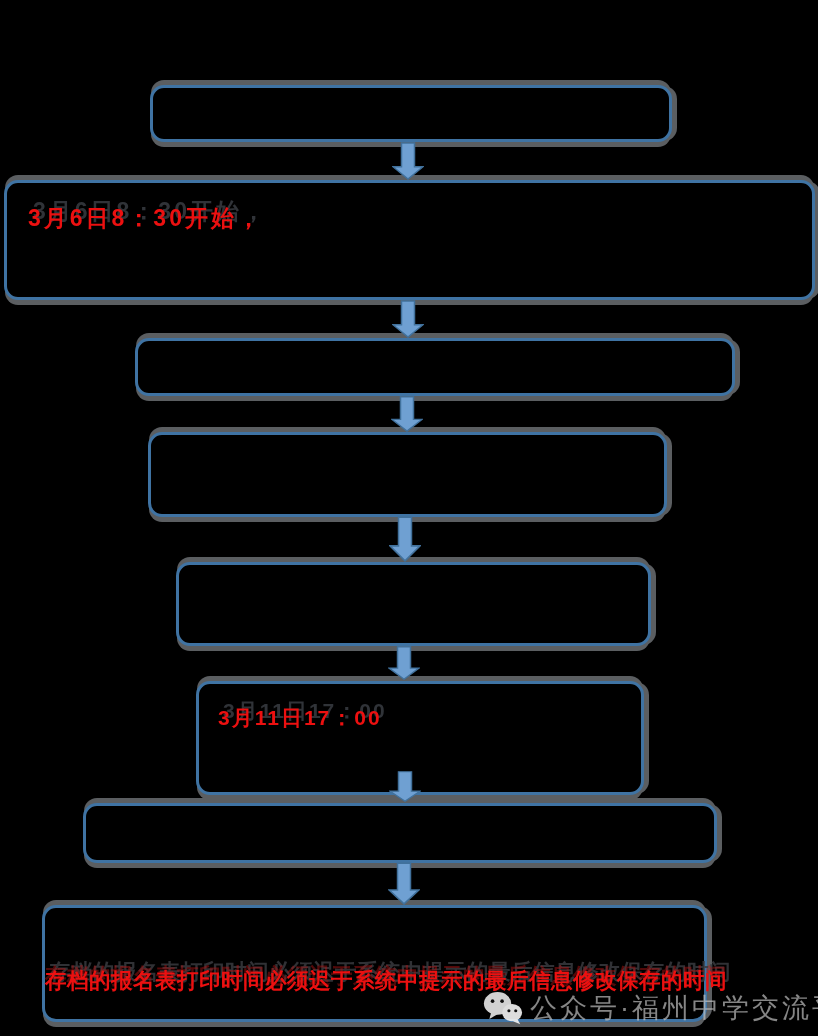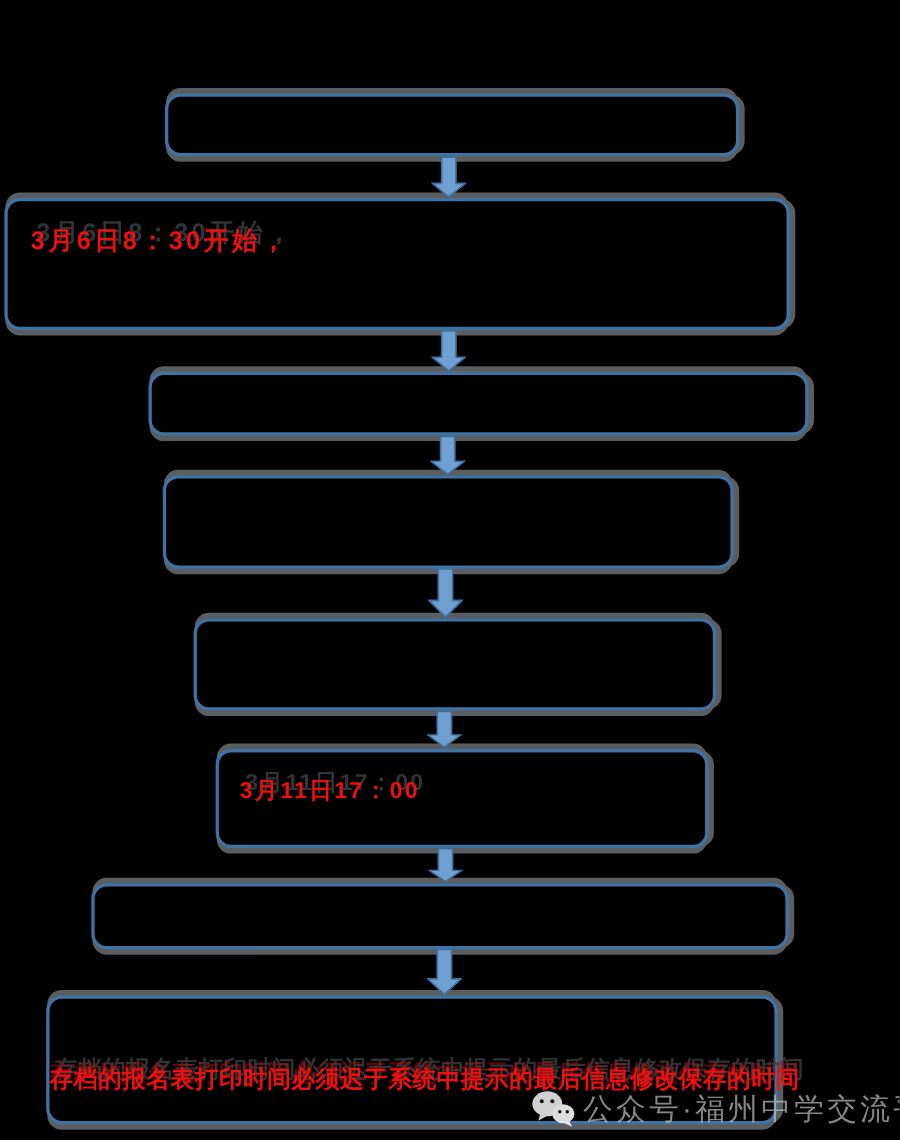--- a/index.html
+++ b/index.html
@@ -13,25 +13,25 @@
   
   .fbox{
     position:absolute;
     border:3px solid #3f73a3;
     border-radius:14px;
     background:#000;
     box-shadow:6px 0 0 -1px #5b5e61, 0 6px 0 -1px #5b5e61, 0 -6px 0 -1px #5b5e61;
     box-sizing:border-box;
   }
   .b1{left:150px;top:85px;width:522px;height:57px;}
-  .b2{left:4px;top:180px;width:714px;height:120px;}
+  .b2{left:4px;top:180px;width:811px;height:120px;}
   .b3{left:135px;top:338px;width:600px;height:58px;}
   .b4{left:148px;top:432px;width:519px;height:85px;}
   .b5{left:176px;top:562px;width:475px;height:84px;}
-  .b6{left:196px;top:681px;width:448px;height:90px;}
+  .b6{left:196px;top:681px;width:448px;height:114px;}
   .b7{left:83px;top:803px;width:634px;height:60px;}
   .b8{left:42px;top:905px;width:665px;height:117px;}
   
   .redtext{
     position:absolute;
     color:#ec1010;
     font-weight:bold;
     white-space:nowrap;
   }
   .t2{left:21px;top:20px;font-size:23px;letter-spacing:3px;text-shadow:5px -7px 0 #303338;}

